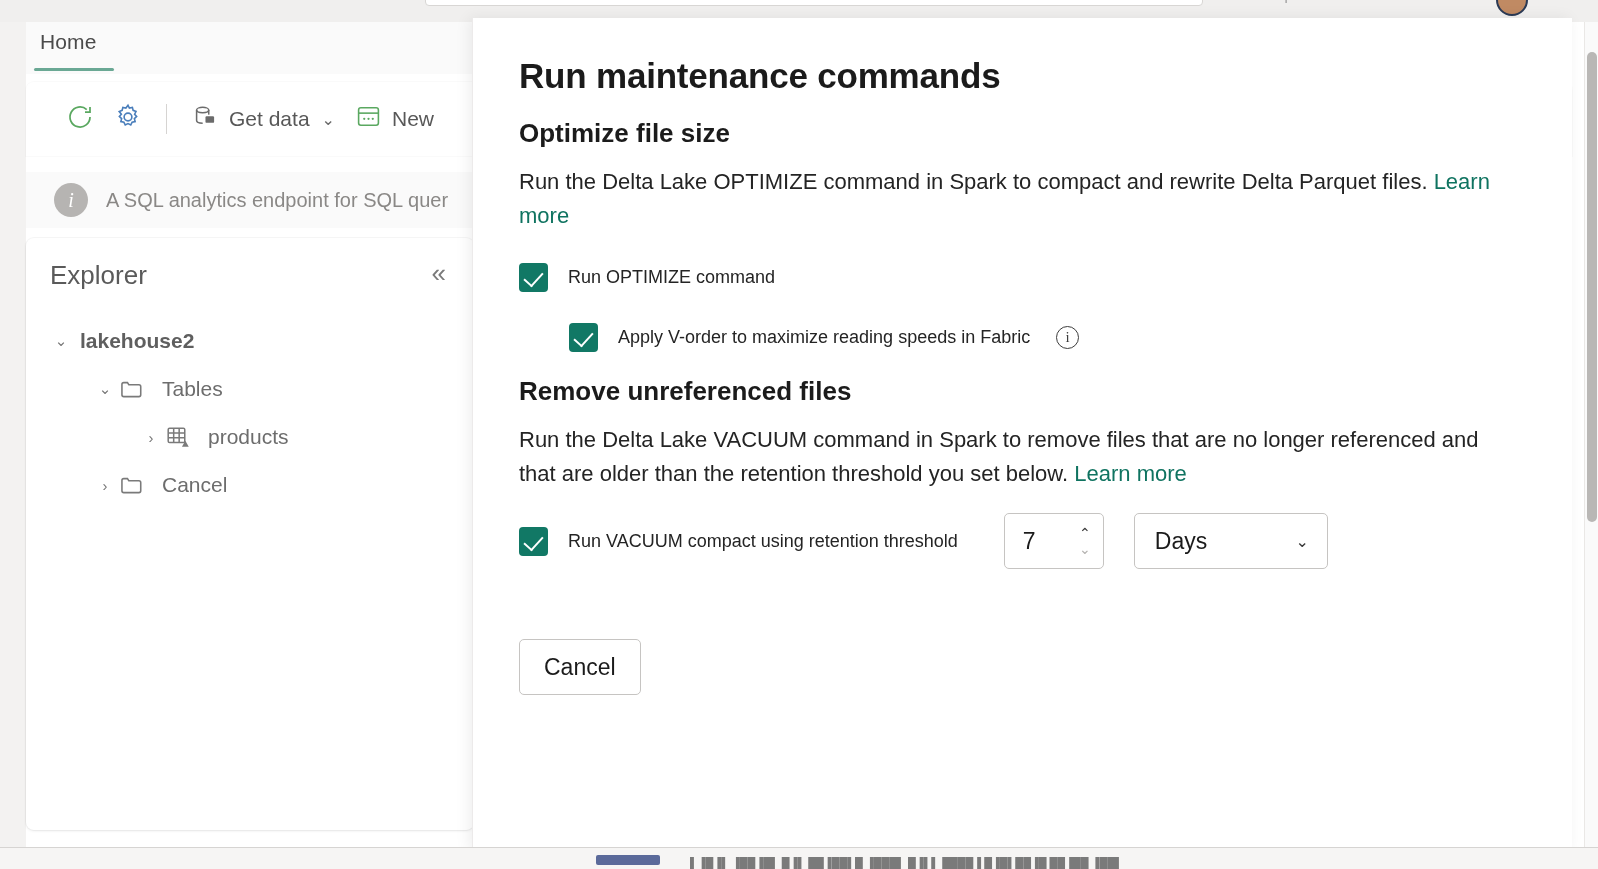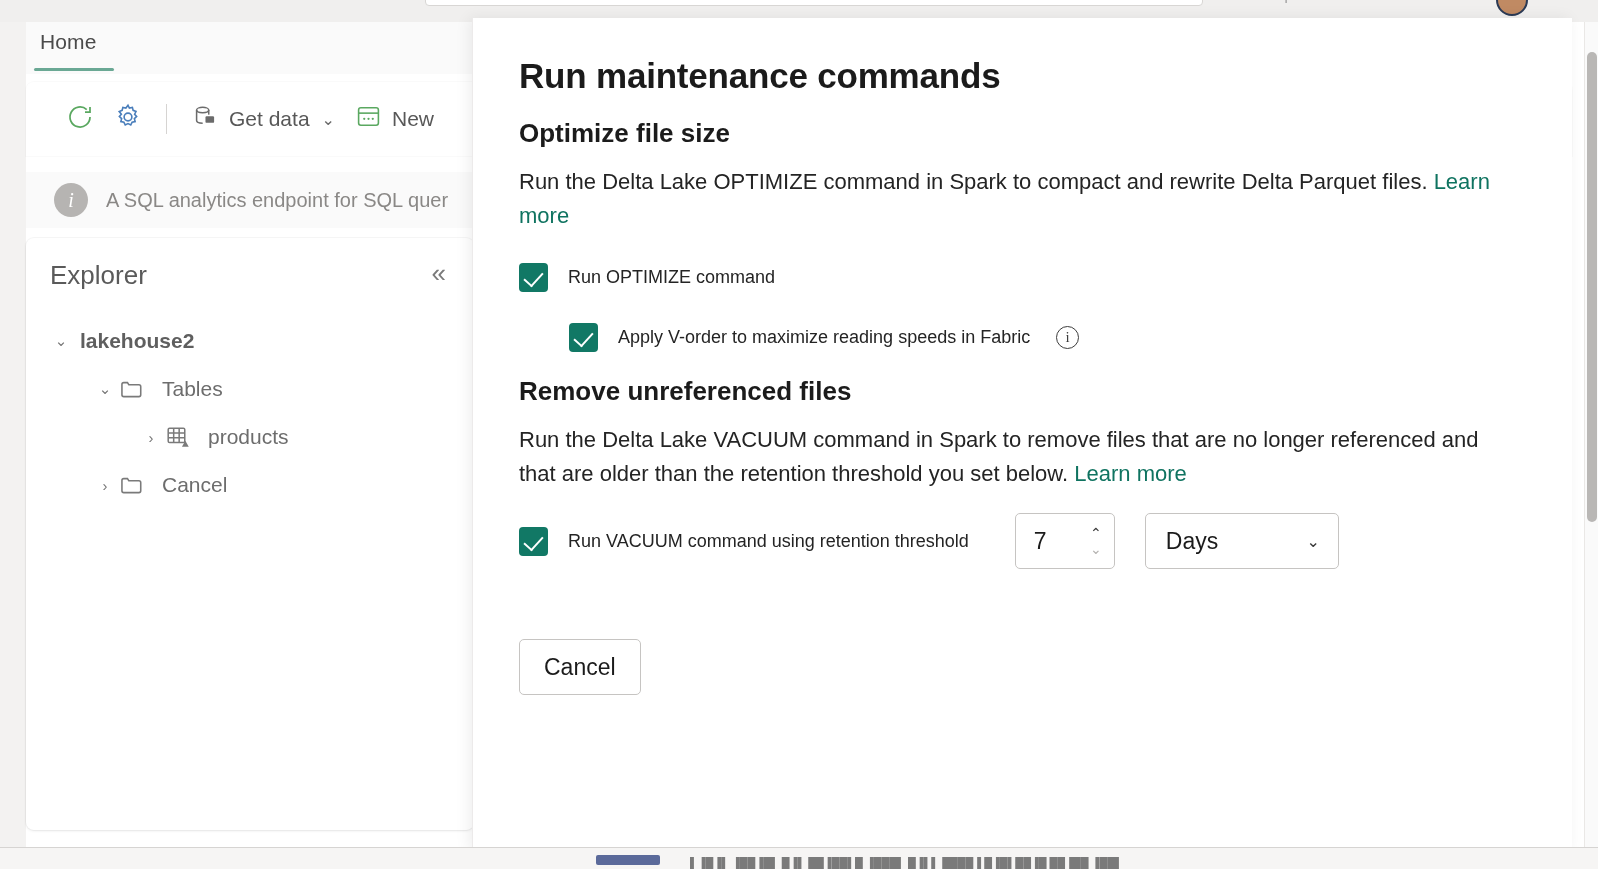--- a/index.html
+++ b/index.html
@@ -351,21 +351,21 @@
 
     <div class="section2">
       <div class="dlg-section-title">Remove unreferenced files</div>
       <div class="dlg-para">
         <span>Run the Delta Lake VACUUM command in Spark to remove files that are no longer referenced and that are older than the retention threshold you set below. </span><a class="link" href="#">Learn more</a>
       </div>
 
       <div class="vacuum-row">
         <div class="cb-row">
           <span class="cb-box"></span>
-          <span class="cb-label">Run VACUUM command using retention threshold</span>
+          <span class="cb-label">Run VACUUM compact using retention threshold</span>
         </div>
 
         <div class="spinner">
           <span class="spinner-val">7</span>
           <span class="spinner-arrows">
             <span class="spin-up">⌃</span>
             <span class="spin-dn">⌄</span>
           </span>
         </div>
 

